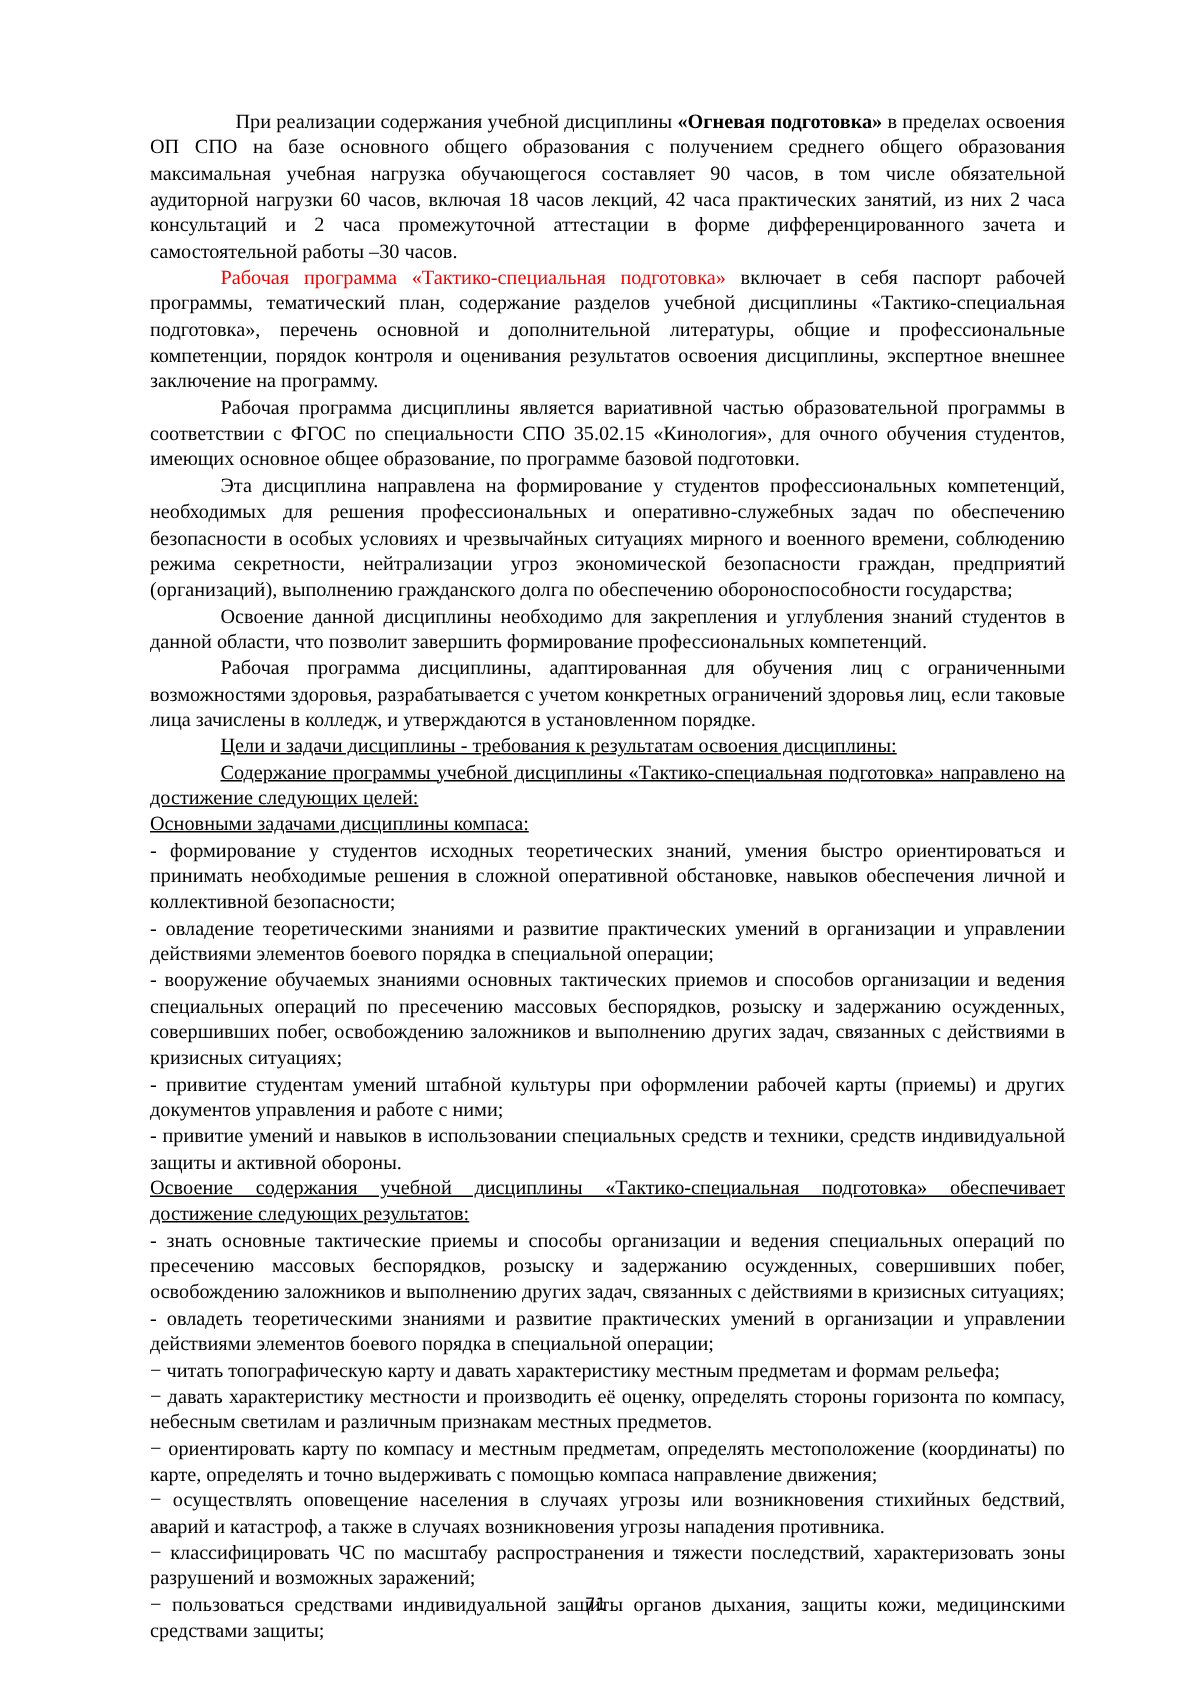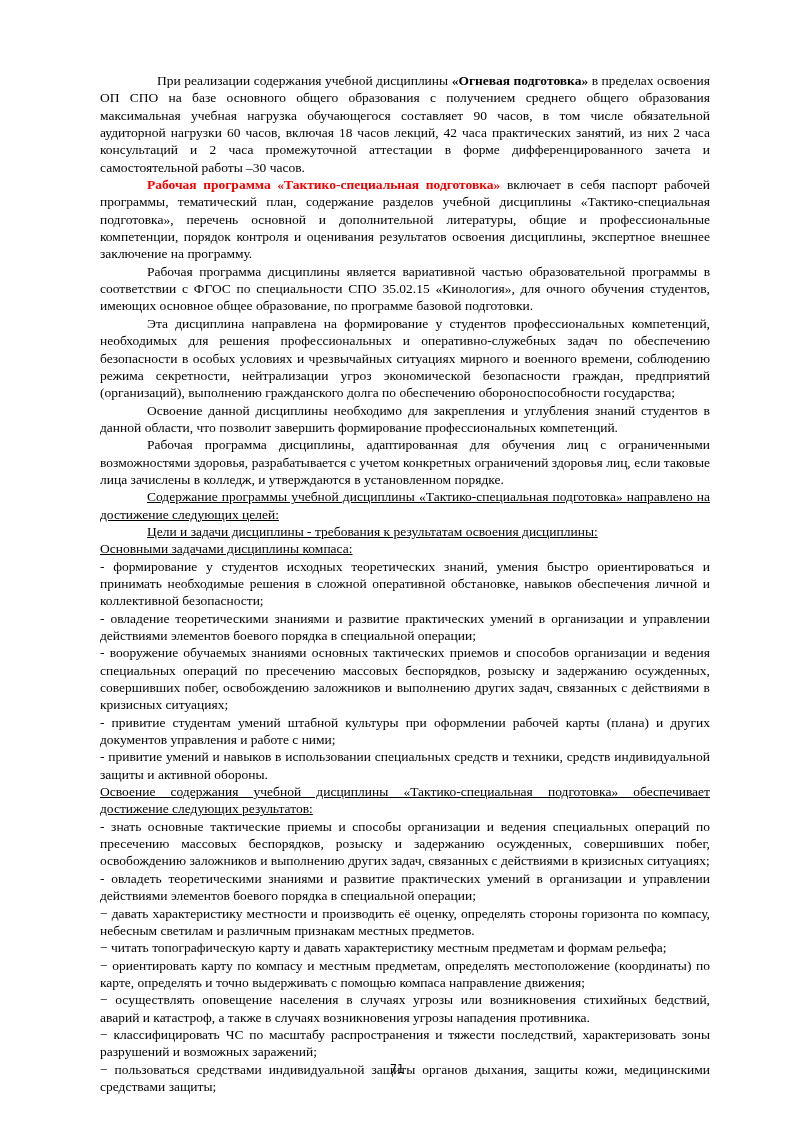--- a/index.html
+++ b/index.html
@@ -20,21 +20,21 @@
     text-align:justify;
   }
   .content p{margin:0;padding:0;}
   .ind{text-indent:47px;}
   .ind1{text-indent:57px;}
   .indsm{text-indent:12px;}
   .gap{margin-top:17px;}
   .u{text-decoration:underline;}
   .b{font-weight:bold;}
   .i{font-style:italic;}
-  .red{color:#f20000;font-weight:bold;}
+  .red{color:#f20000;font-weight:normal;}
   .footer{
     position:absolute;
     top:1041px; left:0; width:794px;
     text-align:center;
     font-family:"DejaVu Sans Mono", monospace;
     font-size:11.5px;
     color:#000000;
     margin-top:20px;
   }
 </style>
@@ -46,36 +46,36 @@
 
     <p class="ind1"><span>При реализации содержания учебной дисциплины </span><span class="b">«Огневая подготовка»</span><span> в пределах освоения ОП СПО на базе основного общего образования с получением среднего общего образования максимальная учебная нагрузка обучающегося составляет 90 часов, в том числе обязательной аудиторной нагрузки 60 часов, включая 18 часов лекций, 42 часа практических занятий, из них 2 часа консультаций и 2 часа промежуточной аттестации в форме дифференцированного зачета и самостоятельной работы –30 часов.</span></p>
 
     <p class="ind gap"><span class="red">Рабочая программа «Тактико-специальная подготовка» </span><span>включает в себя паспорт рабочей программы, тематический план, содержание разделов учебной дисциплины «Тактико-специальная подготовка», перечень основной и дополнительной литературы, общие и профессиональные компетенции, порядок контроля и оценивания результатов освоения дисциплины, экспертное внешнее заключение на программу.</span></p>
 
     <p class="ind">Рабочая программа дисциплины является вариативной частью образовательной программы в соответствии с ФГОС по специальности СПО 35.02.15 «Кинология», для очного обучения студентов, имеющих основное общее образование, по программе базовой подготовки.</p>
     <p class="ind">Эта дисциплина направлена на формирование у студентов профессиональных компетенций, необходимых для решения профессиональных и оперативно-служебных задач по обеспечению безопасности в особых условиях и чрезвычайных ситуациях мирного и военного времени, соблюдению режима секретности, нейтрализации угроз экономической безопасности граждан, предприятий (организаций), выполнению гражданского долга по обеспечению обороноспособности государства;</p>
     <p class="ind">Освоение данной дисциплины  необходимо для закрепления и углубления знаний студентов в данной области, что позволит завершить формирование профессиональных компетенций.</p>
     <p class="ind">Рабочая программа дисциплины, адаптированная для обучения лиц с ограниченными возможностями здоровья, разрабатывается с учетом конкретных ограничений здоровья лиц, если таковые лица зачислены в колледж, и утверждаются в установленном порядке.</p>
 
+    <p class="ind u">Цели и задачи дисциплины - требования к результатам освоения дисциплины:</p>
     <p class="ind u">Содержание программы учебной дисциплины «Тактико-специальная подготовка» направлено на достижение следующих целей:</p>
-    <p class="ind u">Цели и задачи дисциплины - требования к результатам освоения дисциплины:</p>
 
     <p class="u">Основными задачами дисциплины компаса:</p>
     <p>- формирование у студентов исходных теоретических знаний, умения быстро ориентироваться и принимать необходимые решения в сложной оперативной обстановке, навыков обеспечения личной и коллективной безопасности;</p>
     <p>- овладение теоретическими знаниями и развитие практических умений в организации и управлении действиями элементов боевого порядка в специальной операции;</p>
     <p>- вооружение обучаемых знаниями основных тактических приемов и способов организации и ведения специальных операций по пресечению массовых беспорядков, розыску и задержанию осужденных, совершивших побег, освобождению заложников и выполнению других задач, связанных с действиями в кризисных ситуациях;</p>
-    <p>- привитие студентам умений штабной культуры при оформлении рабочей карты (плана) и других документов управления и работе с ними;</p>
+    <p>- привитие студентам умений штабной культуры при оформлении рабочей карты (приемы) и других документов управления и работе с ними;</p>
     <p>- привитие умений и навыков в использовании специальных средств и техники, средств индивидуальной защиты и активной обороны.</p>
 
     <p class="u">Освоение содержания учебной дисциплины «Тактико-специальная подготовка» обеспечивает достижение следующих результатов:</p>
 
     <p>- знать  основные тактические приемы и способы организации и ведения специальных операций по пресечению массовых беспорядков, розыску и задержанию осужденных, совершивших побег, освобождению заложников и выполнению других задач, связанных с действиями в кризисных ситуациях;</p>
     <p>- овладеть теоретическими знаниями и развитие практических умений в организации и управлении действиями элементов боевого порядка в специальной операции;</p>
+    <p>− читать топографическую карту и давать характеристику местным предметам и формам рельефа;</p>
     <p>− давать характеристику местности и производить её оценку, определять стороны горизонта по компасу, небесным светилам и различным признакам местных предметов.</p>
-    <p>− читать топографическую карту и давать характеристику местным предметам и формам рельефа;</p>
     <p>− ориентировать карту по компасу и местным предметам, определять местоположение (координаты) по карте, определять и точно выдерживать с помощью компаса направление движения;</p>
     <p>− осуществлять оповещение населения в случаях угрозы или возникновения стихийных бедствий, аварий и катастроф, а также в случаях возникновения угрозы нападения противника.</p>
     <p>− классифицировать ЧС по масштабу распространения и тяжести последствий, характеризовать зоны разрушений и возможных заражений;</p>
     <p>− пользоваться средствами индивидуальной защиты органов дыхания, защиты кожи, медицинскими средствами защиты;</p>
 
   </div>
 
   <div class="footer">71</div>
 </div>
 

